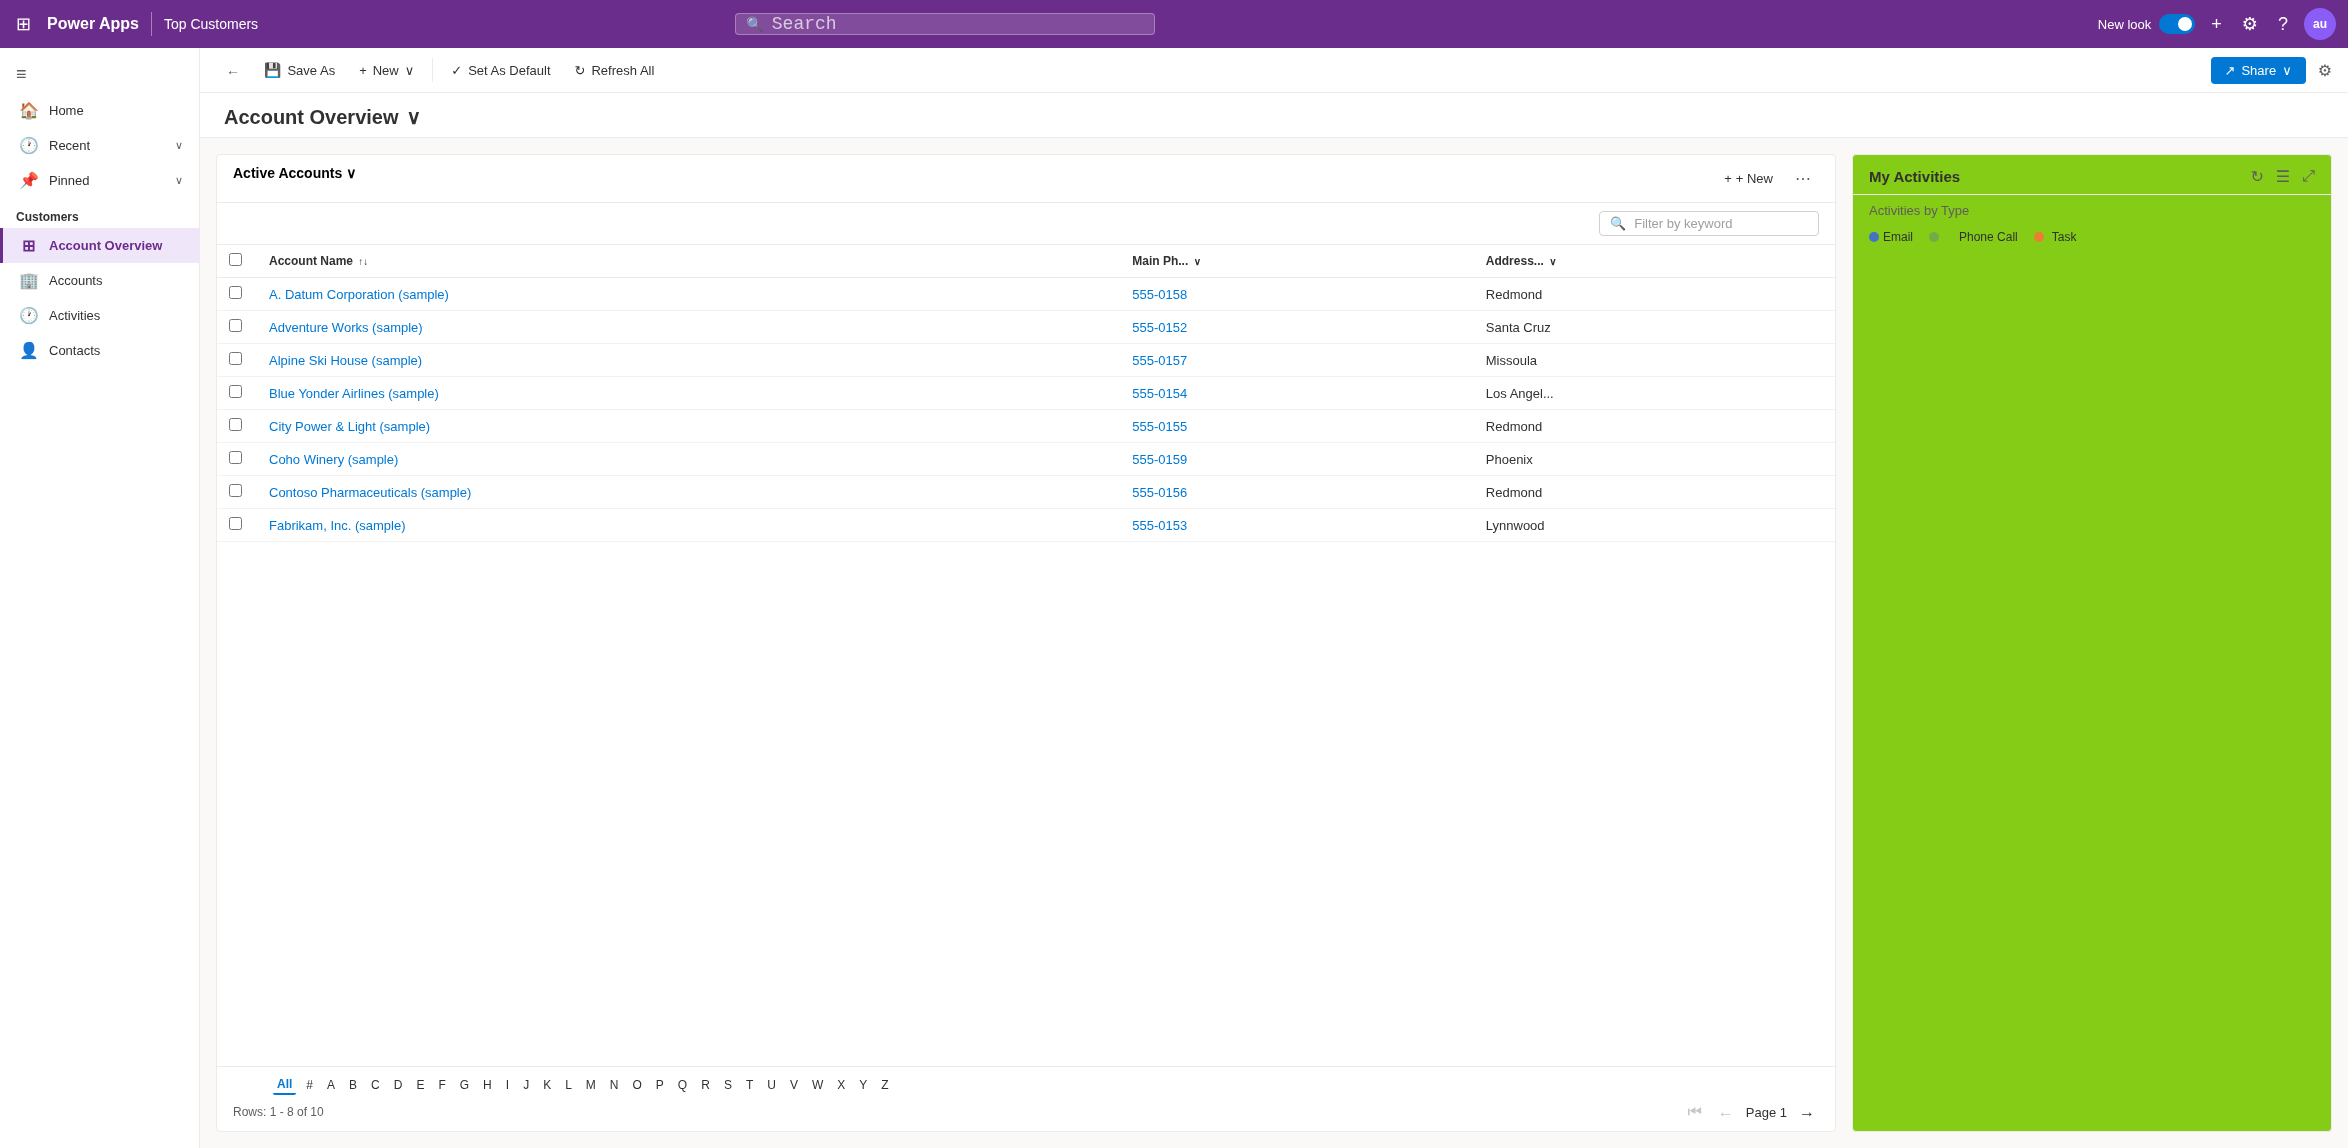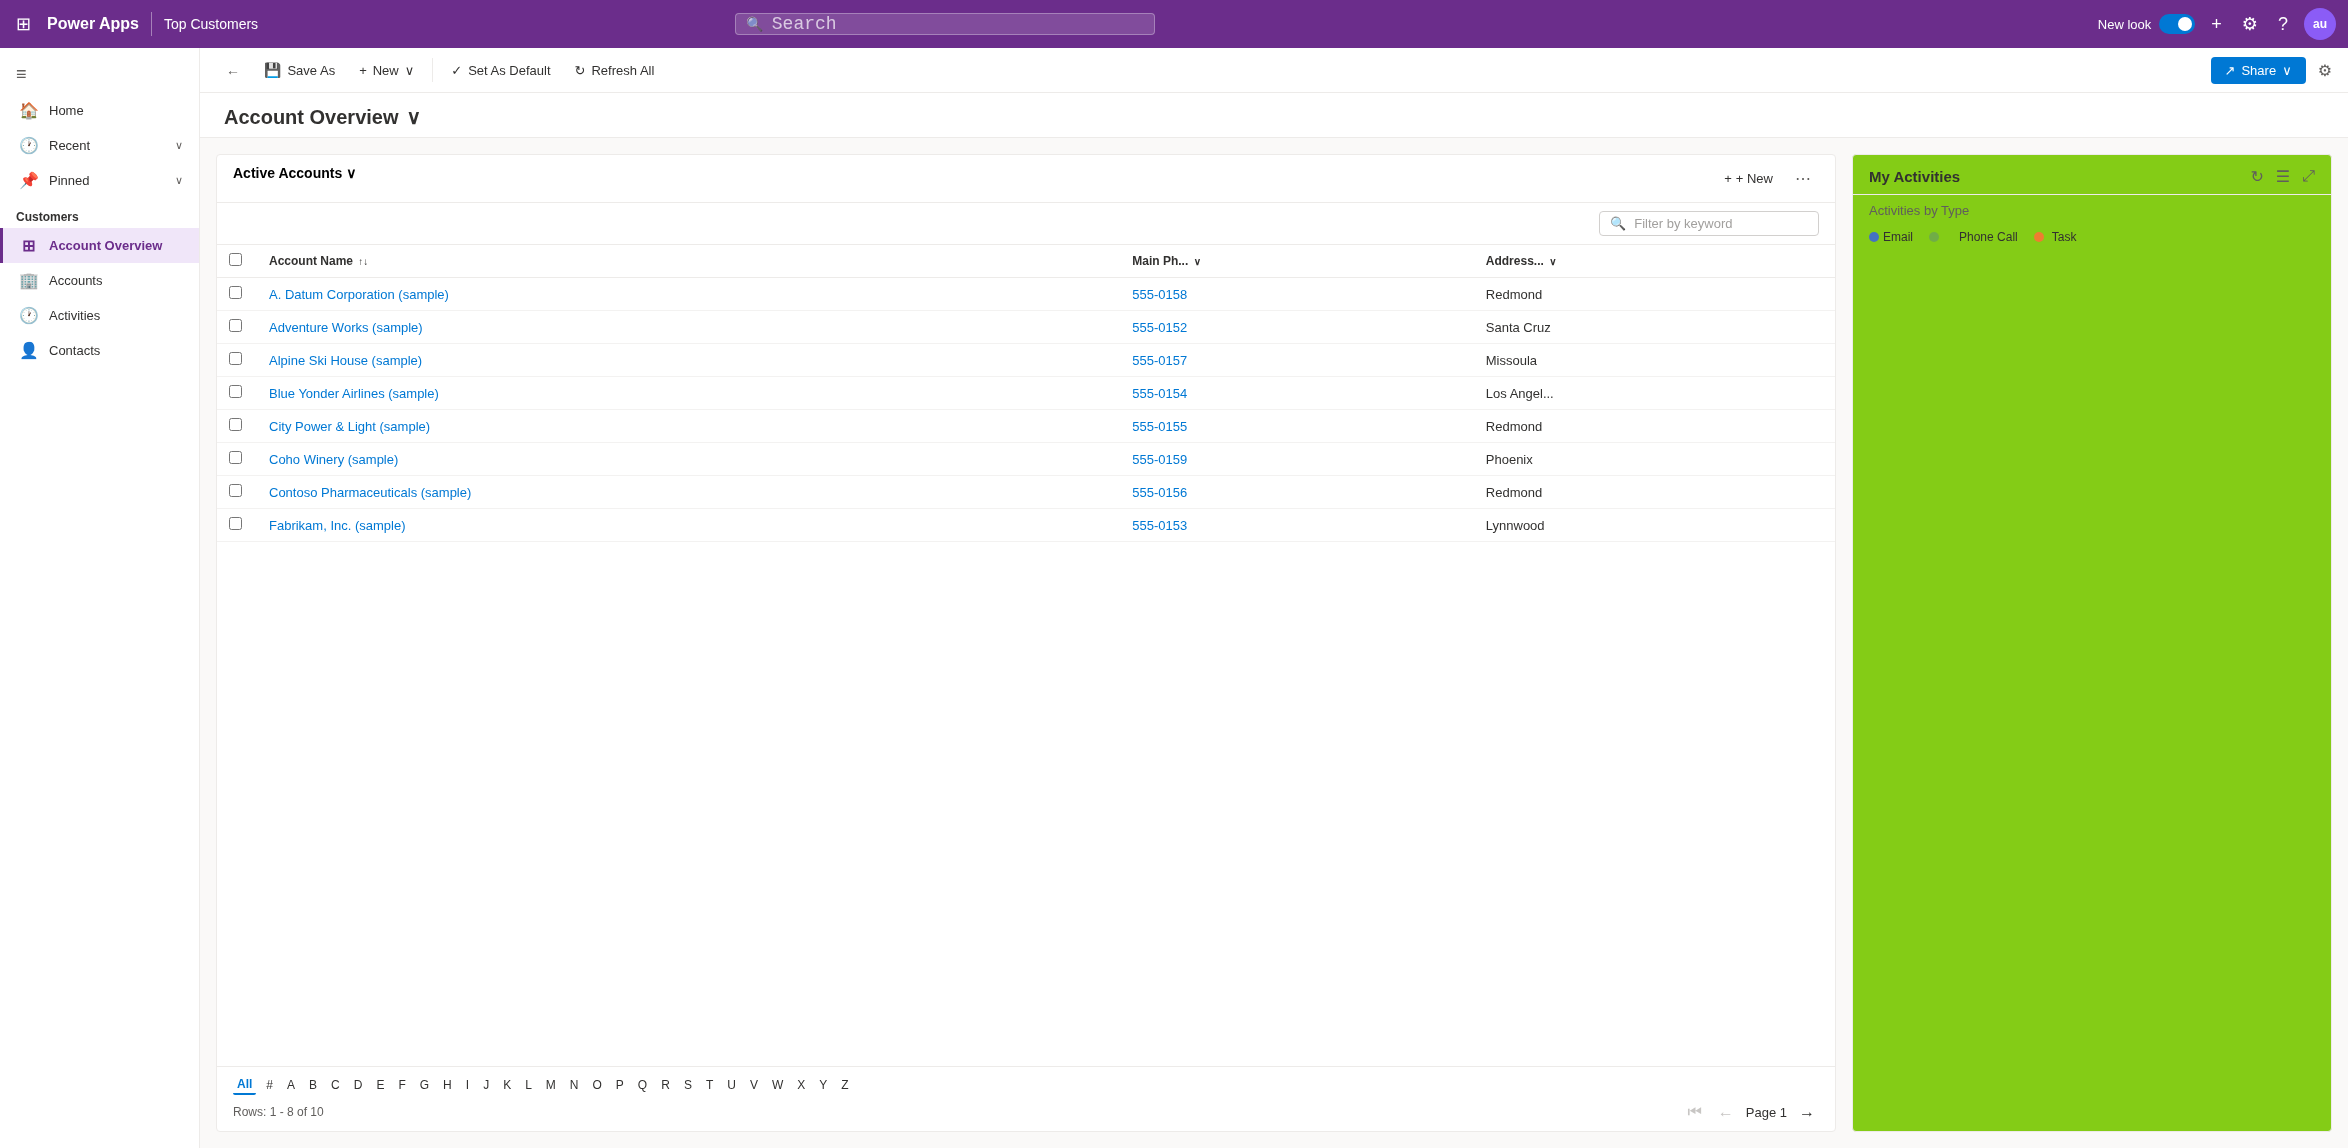--- a/index.html
+++ b/index.html
@@ -199,21 +199,21 @@
       border-top: 1px solid #edebe9;
       padding: 8px 16px;
     }
     .alpha-nav {
       display: flex; gap: 6px; align-items: center; margin-bottom: 6px;
     }
     .alpha-btn {
       padding: 2px 4px; font-size: 12px; cursor: pointer;
       border: none; background: transparent; border-radius: 2px; color: #323130;
     }
-    .alpha-btn.active { border-bottom: 2px solid #0078d4; font-weight: 600; color: #0078d4; }
+    .alpha-btn.active { border-bottom: 2px solid #0078d4; font-weight: 600; color: #0078d4; margin-left: 40px; }
     .page-nav { display: flex; align-items: center; gap: 8px; font-size: 13px; color: #323130; }
     .page-nav-btn { border: none; background: transparent; cursor: pointer; font-size: 16px; color: #323130; padding: 2px 4px; border-radius: 2px; }
     .page-nav-btn:disabled { color: #c8c6c4; cursor: default; }
     .rows-info { font-size: 12px; color: #605e5c; }
 
     
     .right-panel {
       background: #84cc16;
       border: 1px solid #edebe9;
       border-radius: 4px;

